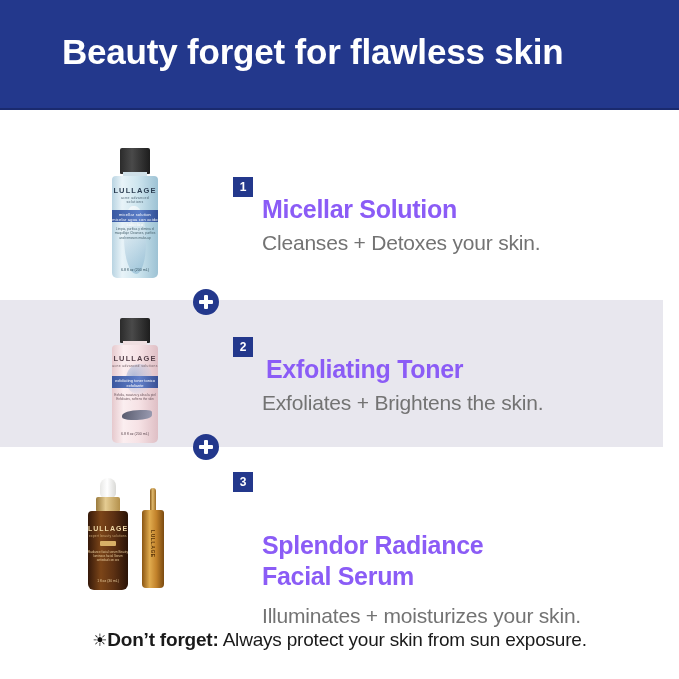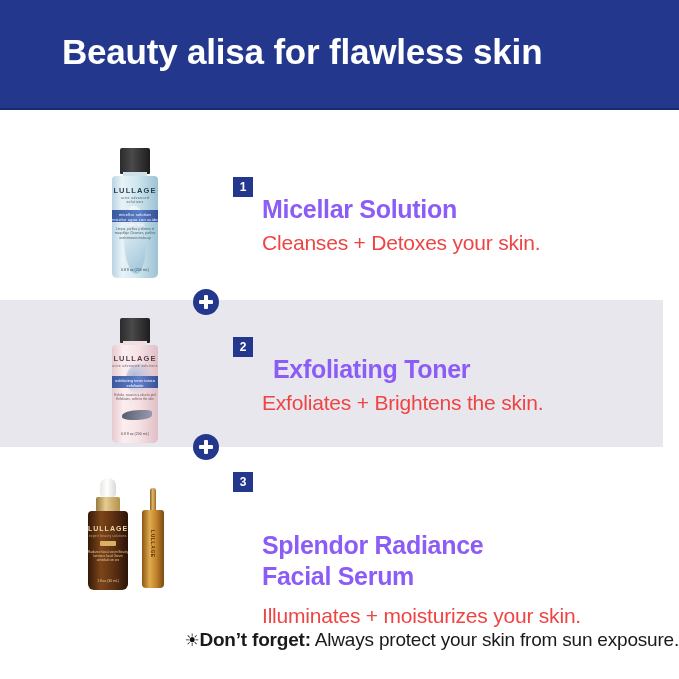--- a/index.html
+++ b/index.html
@@ -41,31 +41,31 @@
     display:flex;align-items:center;justify-content:center;
     box-sizing:border-box;
   }
   .title{
     position:absolute;
     font-size:25px;font-weight:700;color:#8b5cf6;
     line-height:31px;white-space:pre-line;letter-spacing:-0.3px;
   }
   .desc{
     position:absolute;
-    font-size:21px;font-weight:300;color:#ef4444;
+    font-size:21px;font-weight:300;color:#737373;
     line-height:26px;white-space:nowrap;letter-spacing:-0.2px;
   }
 
   
   #step1-badge{left:233px;top:177px;}
   #step1-title{left:262px;top:194px;}
   #step1-desc {left:262px;top:230px;}
   
   #step2-badge{left:233px;top:337px;}
-  #step2-title{left:273px;top:354px;}
+  #step2-title{left:266px;top:354px;}
   #step2-desc {left:262px;top:390px;}
   
   #step3-badge{left:233px;top:472px;}
   #step3-title{left:262px;top:486px;margin-top:44px;}
   #step3-desc {left:262px;top:555px;margin-top:48px;}
 
   
   .plus{
     position:absolute;width:26px;height:26px;border-radius:50%;
     background:#23388c;
@@ -227,34 +227,34 @@
   }
   #prod3 .amp-text{
     position:absolute;left:64px;top:60px;width:22px;text-align:center;
     font-size:5px;letter-spacing:.6px;color:#5a3308;font-weight:600;
     transform:rotate(90deg);transform-origin:center;
   }
 
   
   .footer{
     position:absolute;left:0;top:627px;width:679px;
-    text-align:right;font-size:19px;line-height:26px;color:#1a1a1a;
+    text-align:center;font-size:19px;line-height:26px;color:#1a1a1a;
     font-weight:300;letter-spacing:-0.2px;white-space:nowrap;
   }
   .footer .sun{font-size:17px;color:#111;font-weight:400;}
   .footer .bold{font-weight:700;}
 </style>
 </head>
 <body>
 
 <div class="page">
 
   <div class="header">
     <div class="header-title">
-      <span class="strong">Beauty alisa</span><span class="light"> for flawless skin</span>
+      <span class="strong">Beauty forget</span><span class="light"> for flawless skin</span>
     </div>
   </div>
 
   <div class="band"></div>
 
   <div class="product" id="prod1">
     <div class="cap"></div>
     <div class="neck"></div>
     <div class="body"></div>
     <div class="swirl"></div>

